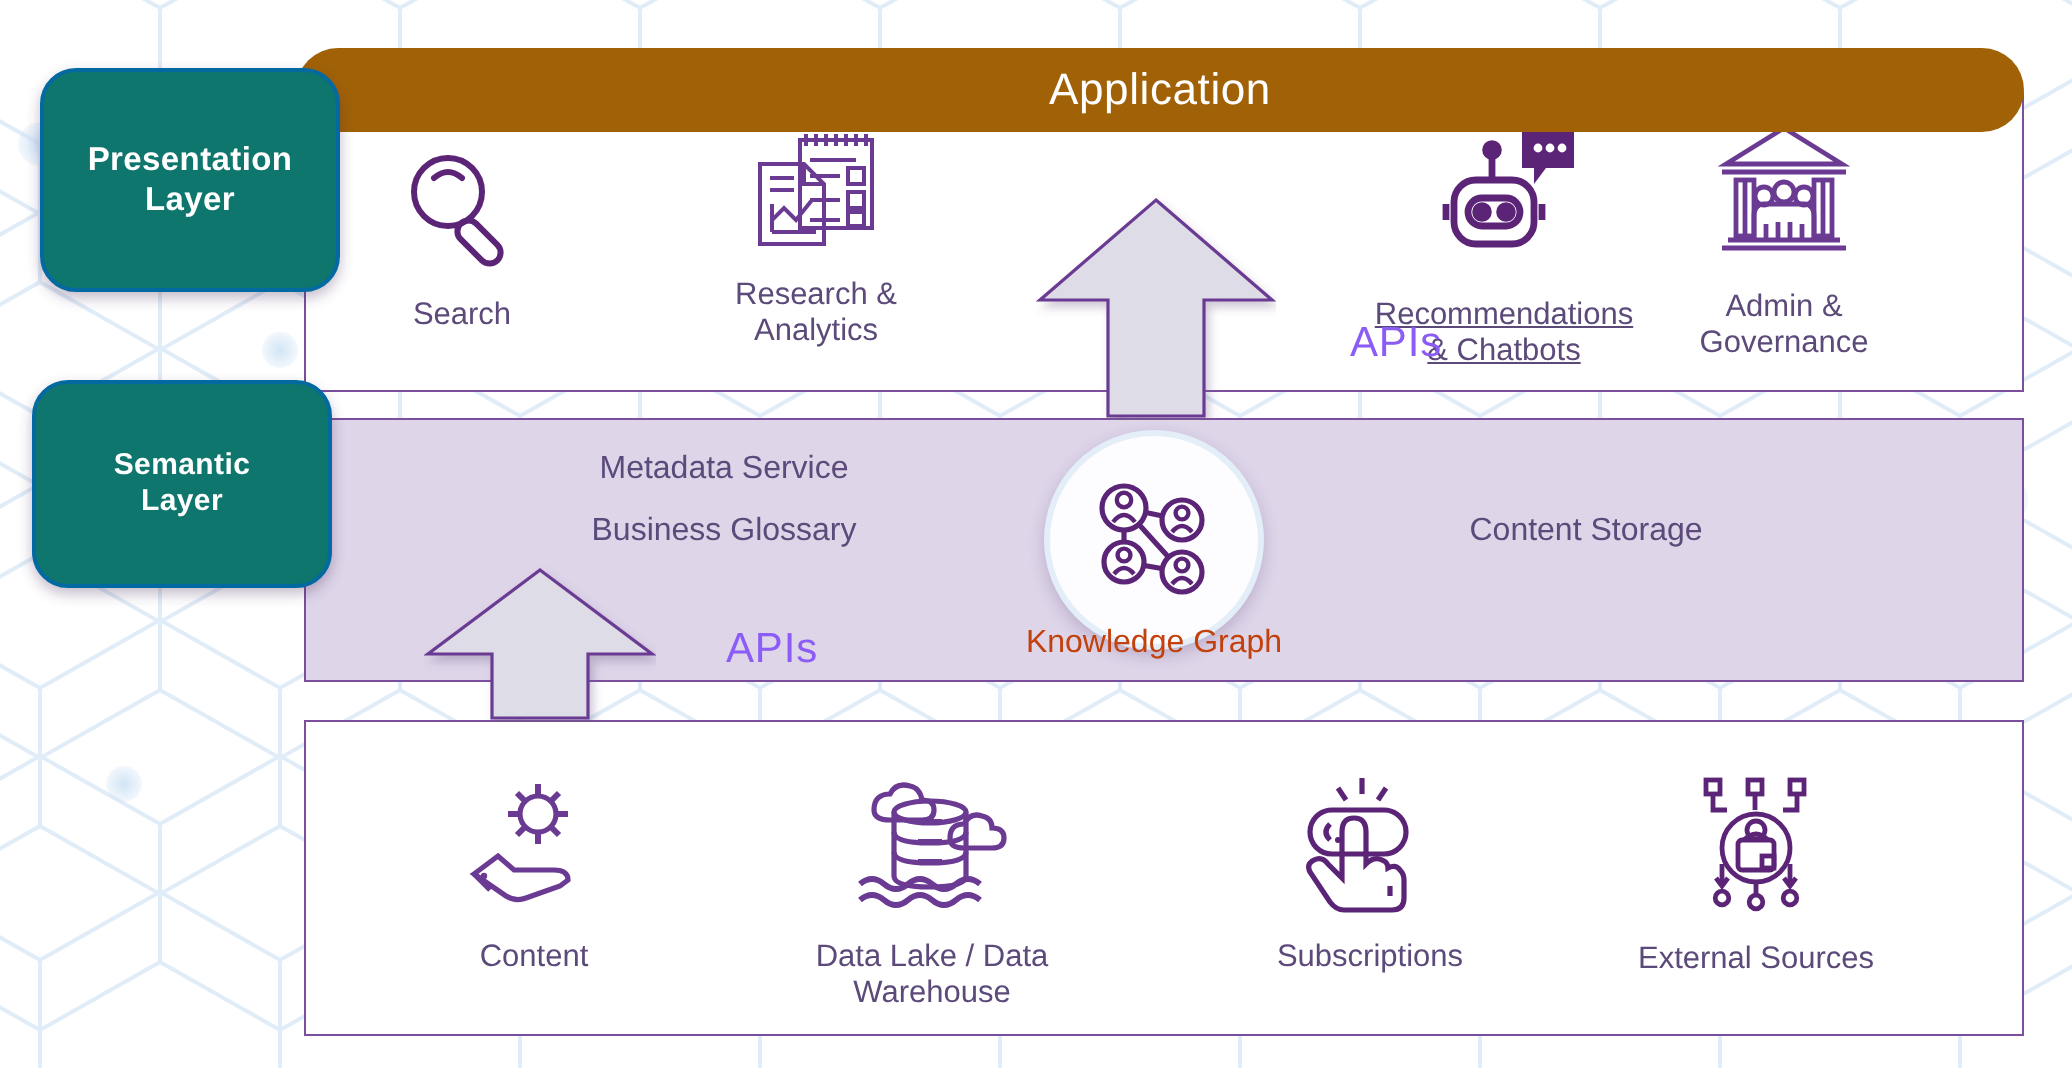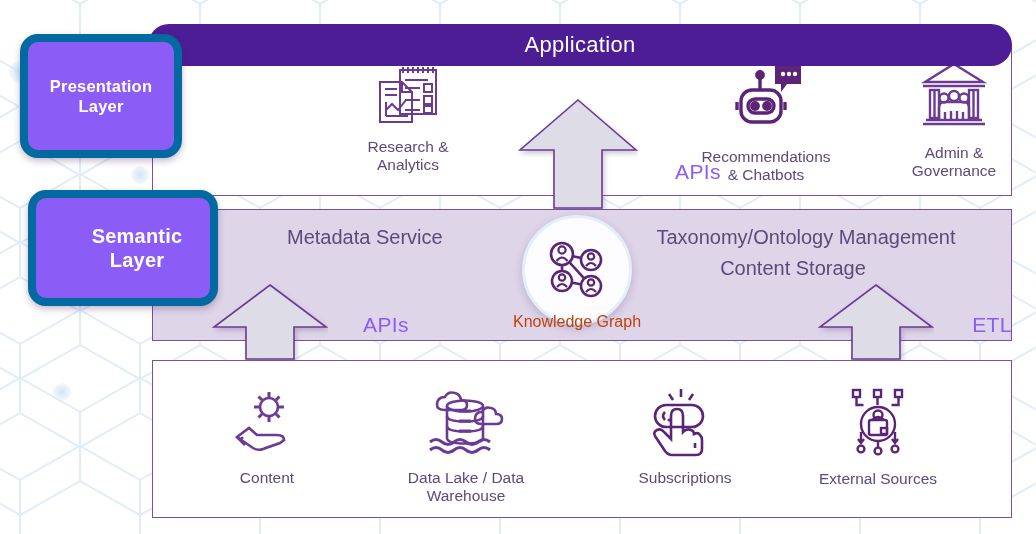--- a/index.html
+++ b/index.html
@@ -10,40 +10,40 @@
     position:relative;
   }
   #stage{position:absolute;inset:0;width:1036px;height:534px;}
 
   
   #bg-pattern{position:absolute;inset:0;width:1036px;height:534px;z-index:0;}
 
   
   .layer-chip{
     position:absolute;z-index:40;
-    background:#8b5cf6;
-    border:8px solid #0369a1;
+    background:#0f766e;
+    border:2px solid #0369a1;
     border-radius:18px;
     box-shadow:0 3px 7px rgba(60,30,80,.30);
     color:#ffffff;
     font-weight:bold;
     display:flex;align-items:center;justify-content:center;
     text-align:center;
     line-height:1.22;
     letter-spacing:.2px;
   }
   #chip-presentation{left:20px;top:34px;width:146px;height:108px;font-size:16.5px;}
-  #chip-semantic{left:28px;top:190px;width:146px;height:100px;font-size:20px;padding-left:28px;}
+  #chip-semantic{left:16px;top:190px;width:146px;height:100px;font-size:15px;}
   #chip-data{left:20px;top:340px;width:146px;height:96px;font-size:16.5px;}
 
   
   #application-bar{
     position:absolute;z-index:30;
     left:148px;top:24px;width:864px;height:42px;
-    background:#4c1d95;
+    background:#a16207;
     border-radius:21px;
     display:flex;align-items:center;justify-content:center;
     color:#ffffff;font-size:22px;letter-spacing:.3px;
   }
 
   
   .panel{
     position:absolute;z-index:10;
     border:1.3px solid #7b4e9e;
     box-sizing:border-box;
@@ -67,33 +67,33 @@
     display:flex;flex-direction:column;align-items:center;
     text-align:center;
     color:#5b4a79;
   }
   .item .ico{display:block;}
   .item .cap{
     margin-top:6px;font-size:15.5px;line-height:1.18;color:#5c4a7a;white-space:nowrap;
   }
   #item-search{left:176px;top:72px;width:110px;}
   #item-research{left:344px;top:60px;width:128px;}
-  #item-recommend{left:674px;top:58px;width:184px;}
-  #item-admin{left:885px;top:58px;width:138px;align-items:center;}
+  #item-recommend{left:660px;top:58px;width:184px;text-decoration:underline;}
+  #item-admin{left:823px;top:58px;width:138px;align-items:center;}
 
   
   #item-cms{left:196px;top:385px;width:142px;}
   #item-lake{left:392px;top:385px;width:148px;}
   #item-subs{left:615px;top:385px;width:140px;}
   #item-ext{left:810px;top:386px;width:136px;}
 
   
   .sem-label{
     position:absolute;z-index:22;
-    color:#5c4a7a;font-size:20px;white-space:nowrap;text-align:center;
+    color:#5c4a7a;font-size:16px;white-space:nowrap;text-align:center;
   }
   #sem-metadata{left:287px;top:226px;width:150px;}
   #sem-glossary{left:283px;top:257px;width:158px;}
   #sem-taxonomy{left:646px;top:226px;width:320px;}
   #sem-storage{left:711px;top:257px;width:164px;}
 
   
   #kg-wrap{position:absolute;z-index:35;left:522px;top:215px;width:110px;height:110px;}
   #kg-circle{
     width:104px;height:104px;border-radius:50%;
@@ -261,20 +261,30 @@
       <div>Layer</div>
     </div>
   </div>
   <div class="layer-chip" id="chip-semantic">
     <div>
       <div>Semantic</div>
       <div>Layer</div>
     </div>
   </div>
 
+  <div class="item" id="item-search">
+    <span class="ico">
+      <svg width="66" height="66" viewBox="0 0 66 66" xmlns="http://www.w3.org/2000/svg">
+        <circle cx="26" cy="24" r="17" fill="none" stroke="#5b2477" stroke-width="3"></circle>
+        <path d="M19 17 Q26 11 33 17" fill="none" stroke="#5b2477" stroke-width="3" stroke-linecap="round"></path>
+        <rect x="36" y="36" width="11" height="26" rx="5.5" transform="rotate(-45 41.5 49)" fill="none" stroke="#5b2477" stroke-width="3"></rect>
+      </svg>
+    </span>
+    <span class="cap">Search</span>
+  </div>
 
   <div class="item" id="item-research">
     <span class="ico">
       <svg width="72" height="68" viewBox="0 0 72 68" xmlns="http://www.w3.org/2000/svg">
         <g fill="none" stroke="#6b3b93" stroke-width="2">
           <rect x="28" y="10" width="36" height="44"></rect>
           <line x1="31" y1="7" x2="31" y2="13"></line>
           <line x1="36" y1="7" x2="36" y2="13"></line>
           <line x1="41" y1="7" x2="41" y2="13"></line>
           <line x1="46" y1="7" x2="46" y2="13"></line>
@@ -348,21 +358,21 @@
           <line x1="6" y1="66" x2="68" y2="66"></line>
           <line x1="9" y1="62" x2="65" y2="62"></line>
         </g>
       </svg>
     </span>
     <span class="cap">Admin &amp;</span>
     <span class="cap" style="margin-top:0">Governance</span>
   </div>
 
   <div class="sem-label" id="sem-metadata">Metadata Service</div>
-  <div class="sem-label" id="sem-taxonomy">Taxonomy/Ontology Management</div>
+  <div class="sem-label" id="sem-glossary">Business Glossary</div>
   <div class="sem-label" id="sem-storage">Content Storage</div>
 
   <div class="arrow" id="arrow-apis-top">
     <svg width="120" height="112" viewBox="0 0 120 112" xmlns="http://www.w3.org/2000/svg">
       <defs>
         <filter id="ashadow" x="-25%" y="-25%" width="160%" height="160%">
           <feDropShadow dx="2" dy="3" stdDeviation="2.4" flood-color="#6b5a80" flood-opacity="0.32"></feDropShadow>
         </filter>
       </defs>
       <path d="M60 2 L118 52 L84 52 L84 110 L36 110 L36 52 L2 52 Z" fill="#dedce6" stroke="#6b3b93" stroke-width="1.6" filter="url(#ashadow)"></path>
@@ -375,31 +385,20 @@
       <defs>
         <filter id="ashadow2" x="-25%" y="-25%" width="160%" height="160%">
           <feDropShadow dx="2" dy="3" stdDeviation="2.4" flood-color="#6b5a80" flood-opacity="0.32"></feDropShadow>
         </filter>
       </defs>
       <path d="M58 2 L114 44 L82 44 L82 76 L34 76 L34 44 L2 44 Z" fill="#dedce6" stroke="#6b3b93" stroke-width="1.6" filter="url(#ashadow2)"></path>
     </svg>
     <span class="lbl">APIs</span>
   </div>
 
-  <div class="arrow" id="arrow-etl">
-    <svg width="116" height="78" viewBox="0 0 116 78" xmlns="http://www.w3.org/2000/svg">
-      <defs>
-        <filter id="ashadow3" x="-25%" y="-25%" width="160%" height="160%">
-          <feDropShadow dx="2" dy="3" stdDeviation="2.4" flood-color="#6b5a80" flood-opacity="0.32"></feDropShadow>
-        </filter>
-      </defs>
-      <path d="M58 2 L114 44 L82 44 L82 76 L34 76 L34 44 L2 44 Z" fill="#dedce6" stroke="#6b3b93" stroke-width="1.6" filter="url(#ashadow3)"></path>
-    </svg>
-    <span class="lbl">ETL</span>
-  </div>
 
   <div id="kg-wrap">
     <div id="kg-circle">
       <svg width="72" height="72" viewBox="0 0 72 72" xmlns="http://www.w3.org/2000/svg">
         <g stroke="#5b2477" stroke-width="2.6" fill="none">
           <line x1="21" y1="20" x2="50" y2="26"></line>
           <line x1="21" y1="20" x2="21" y2="47"></line>
           <line x1="21" y1="20" x2="50" y2="52"></line>
           <line x1="21" y1="47" x2="50" y2="52"></line>
         </g>

